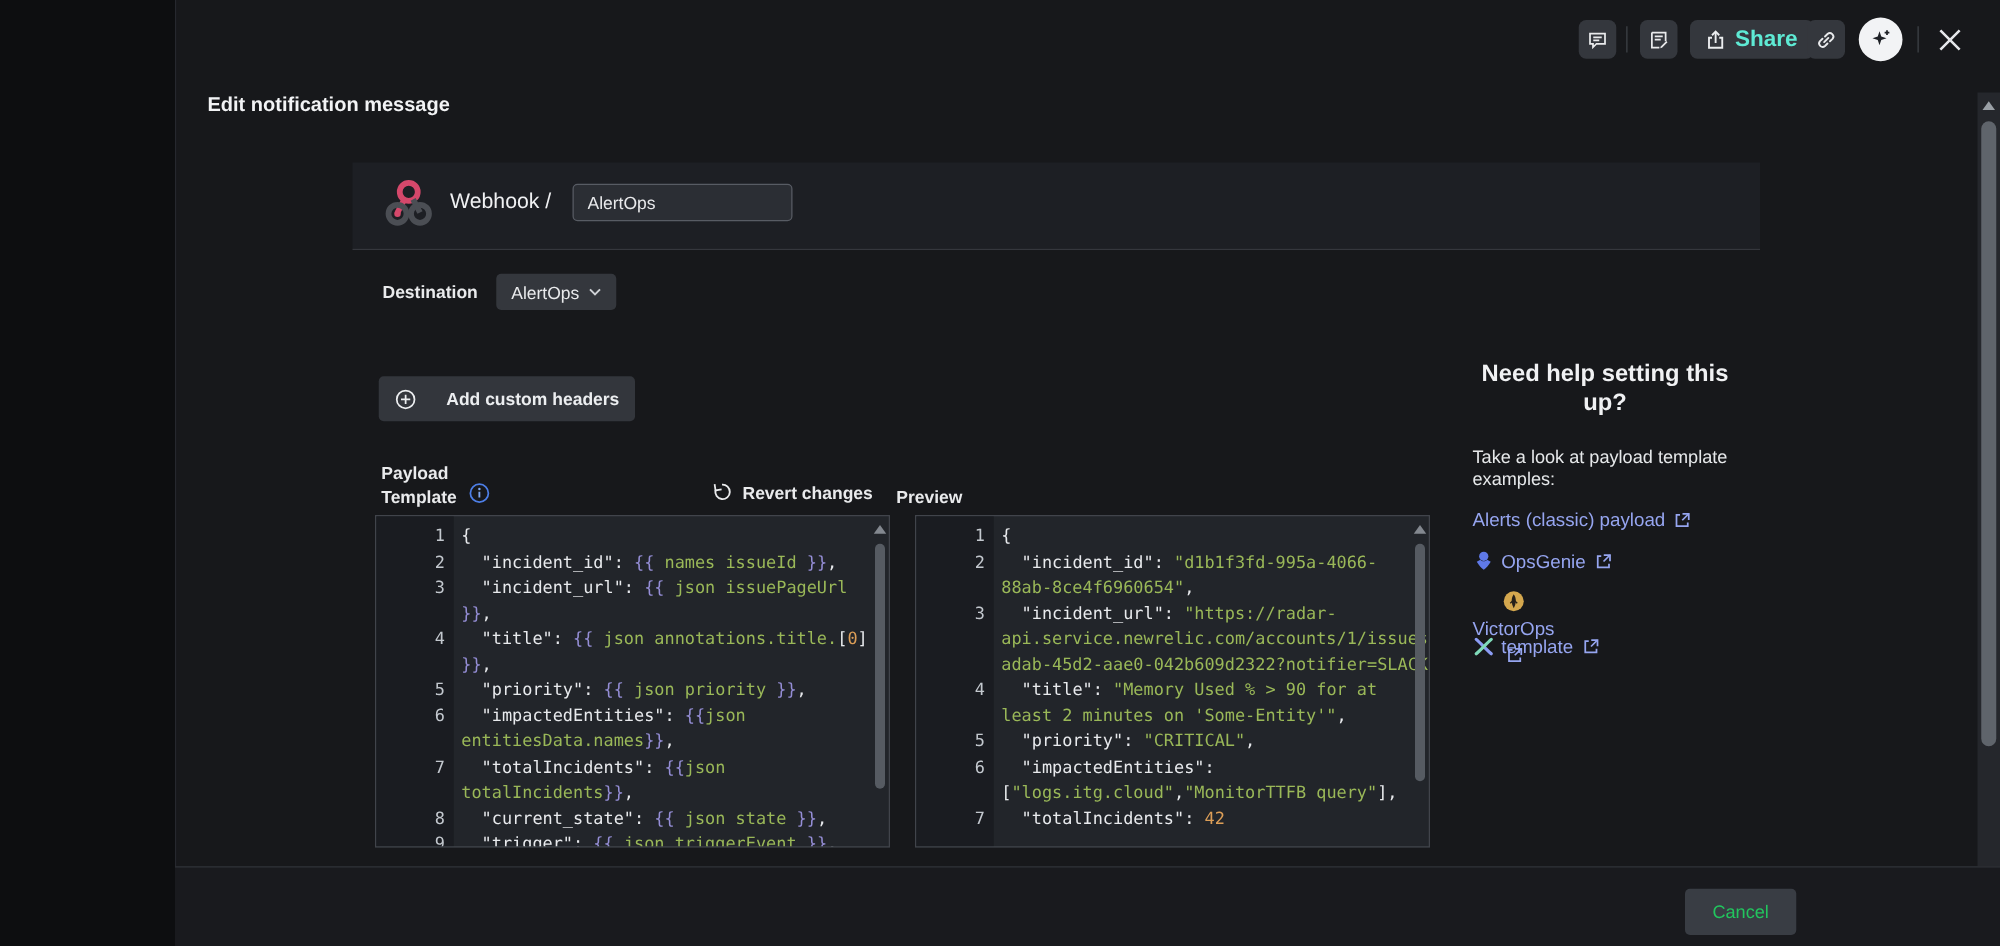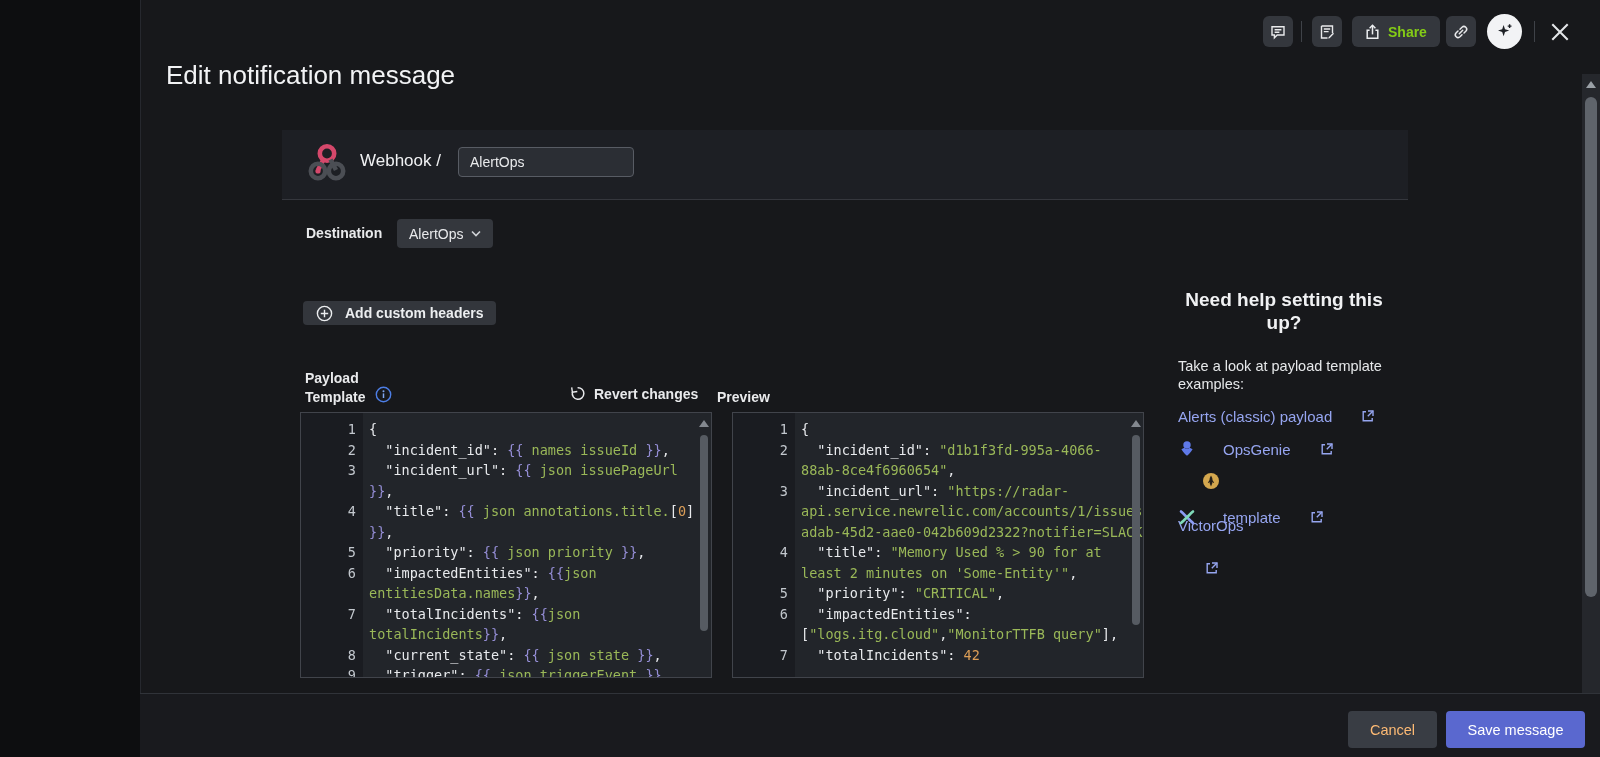--- a/index.html
+++ b/index.html
@@ -4,42 +4,42 @@
 <style>
   html,body{margin:0;padding:0;background:#0d0e10;}
   #stage{position:relative;width:1600px;height:757px;overflow:hidden;background:#17181b;
          font-family:"Liberation Sans",sans-serif;color:#e9eaec;-webkit-font-smoothing:antialiased;}
   
   .left-strip{position:absolute;left:0;top:0;width:140px;height:757px;background:#0d0e10;border-right:1px solid #26282e;}
   
   .tb-btn{position:absolute;top:16px;height:31px;background:#34373d;border:none;border-radius:6px;
           display:flex;align-items:center;justify-content:center;color:#e9eaec;cursor:pointer;}
   .tb-sep{position:absolute;top:21px;width:1px;height:21px;background:#3f4248;}
-  .share-btn{padding:0 13px;gap:8px;font-size:14px;font-weight:700;color:#84cc16;}
+  .share-btn{padding:0 13px;gap:8px;font-size:18px;font-weight:700;color:#5eead4;}
   .ai-btn{position:absolute;top:14px;left:1487px;width:35px;height:35px;border-radius:50%;
           background:#f2f3f5;border:none;display:flex;align-items:center;justify-content:center;cursor:pointer;}
   .close-btn{position:absolute;top:18px;left:1546px;width:28px;height:28px;background:transparent;border:none;
              display:flex;align-items:center;justify-content:center;cursor:pointer;color:#e4e6e9;}
   
-  .page-title{position:absolute;left:166px;top:60px;font-size:26px;font-weight:400;color:#f2f3f5;}
+  .page-title{position:absolute;left:166px;top:76px;font-size:16px;font-weight:700;color:#f2f3f5;}
   
   .channel-card{position:absolute;left:282px;top:130px;width:1126px;height:69px;background:#1d1f24;}
   .channel-divider{position:absolute;left:282px;top:199px;width:1126px;height:1px;background:#35373d;}
   .webhook-icon{position:absolute;left:306px;top:142px;}
   .channel-type{position:absolute;left:360px;top:151px;font-size:17px;font-weight:400;color:#f0f1f3;}
   .channel-name{position:absolute;left:458px;top:147px;width:152px;height:28px;background:#2b2e34;
                 border:1px solid #585c64;border-radius:4px;color:#e9eaec;font-size:14px;padding:0 11px;
                 font-family:"Liberation Sans",sans-serif;outline:none;}
   
   .dest-label{position:absolute;left:306px;top:225px;font-size:14px;font-weight:700;}
   .dest-select{position:absolute;left:397px;top:219px;height:29px;background:#34373d;border:none;border-radius:4px;
                color:#e9eaec;font-size:14px;display:flex;align-items:center;gap:8px;padding:0 12px;cursor:pointer;}
   
-  .add-headers{position:absolute;left:303px;top:301px;height:24px;background:#33363c;border:none;border-radius:4px;
-               color:#eceef0;font-size:14px;font-weight:700;display:flex;align-items:center;gap:12px;padding:0 13px;cursor:pointer;}
+  .add-headers{position:absolute;left:303px;top:301px;height:36px;background:#33363c;border:none;border-radius:4px;
+               color:#eceef0;font-size:14px;font-weight:700;display:flex;align-items:center;gap:24px;padding:0 13px;cursor:pointer;}
   
   .payload-label{position:absolute;left:305px;top:370px;font-size:14px;font-weight:700;}
   .template-label{position:absolute;left:305px;top:389px;font-size:14px;font-weight:700;}
   .info-icon{position:absolute;left:375px;top:386px;cursor:pointer;}
   .revert-btn{position:absolute;left:563px;top:384px;background:none;border:none;color:#e9eaec;font-size:14px;
               font-weight:700;display:flex;align-items:center;gap:8px;cursor:pointer;}
   .preview-label{position:absolute;left:717px;top:389px;font-size:14px;font-weight:700;}
   
   .pane{position:absolute;top:412px;width:412px;height:266px;background:#22252a;border:1px solid #41444b;
         box-sizing:border-box;overflow:hidden;}
@@ -53,31 +53,31 @@
   .tok-var{color:var(--code-green,#9ab858);}
   .tok-brace{color:var(--code-purple,#958ed6);}
   .tok-num{color:var(--code-orange,#dc9e57);}
   .pane-sb{position:absolute;top:3px;right:2px;width:11px;bottom:3px;}
   .sb-arrow{width:0;height:0;margin:4px auto 0;border-left:5px solid transparent;border-right:5px solid transparent;
             border-bottom:7px solid #83888f;cursor:pointer;}
   .sb-thumb{width:8px;margin:8px auto 0;background:#565b62;border-radius:4px;cursor:pointer;}
   
   .help-title{position:absolute;left:1178px;top:288px;width:212px;font-size:19px;line-height:23px;font-weight:700;color:#f0f1f3;text-align:center;}
   .help-sub{position:absolute;left:1178px;top:358px;width:222px;font-size:14.5px;line-height:17.5px;color:#e6e8ea;}
-  .help-link{position:absolute;left:1178px;height:22px;display:flex;align-items:center;gap:27px;
+  .help-link{position:absolute;left:1178px;height:22px;display:flex;align-items:center;gap:5px;
              color:var(--link,#96a5f0);font-size:15px;text-decoration:none;cursor:pointer;}
   .ext-icon{display:inline-block;margin-left:2px;}
   
   .page-sb{position:absolute;left:1582px;top:74px;width:18px;height:619px;background:#25272c;}
   .page-sb .sb-arrow{border-bottom-color:#9aa0a6;margin-top:7px;}
   .page-sb .sb-thumb{width:12px;background:#5f646b;border-radius:6px;margin-top:9px;height:500px;}
   
   .footer{position:absolute;left:140px;right:0;top:693px;bottom:0;background:#191a1e;border-top:1px solid #303339;}
   .cancel-btn{position:absolute;left:1348px;top:711px;width:89px;height:37px;background:#393d44;border:none;
-              border-radius:4px;color:#fdba74;font-size:14.5px;cursor:pointer;}
+              border-radius:4px;color:#22c55e;font-size:14.5px;cursor:pointer;}
   .save-btn{position:absolute;left:1446px;top:711px;width:139px;height:37px;background:var(--accent,#5a68cf);
             border:none;border-radius:4px;color:#ffffff;font-size:14.5px;cursor:pointer;}
   svg{display:block;}
 </style>
 </head>
 <body>
 
 <div id="stage" style="--accent: #5a68cf; --link: #96a5f0; --code-green: #9ab858; --code-purple: #958ed6; --code-orange: #dc9e57;">
 
   <div class="left-strip"></div>
@@ -338,15 +338,14 @@
     </span>
   </a>
 
   <div class="page-sb">
     <div class="sb-arrow"></div>
     <div class="sb-thumb"></div>
   </div>
 
   <div class="footer"></div>
   <button class="cancel-btn">Cancel</button>
-  <button class="save-btn">Save message</button>
 
 </div>
 
 </body></html>

